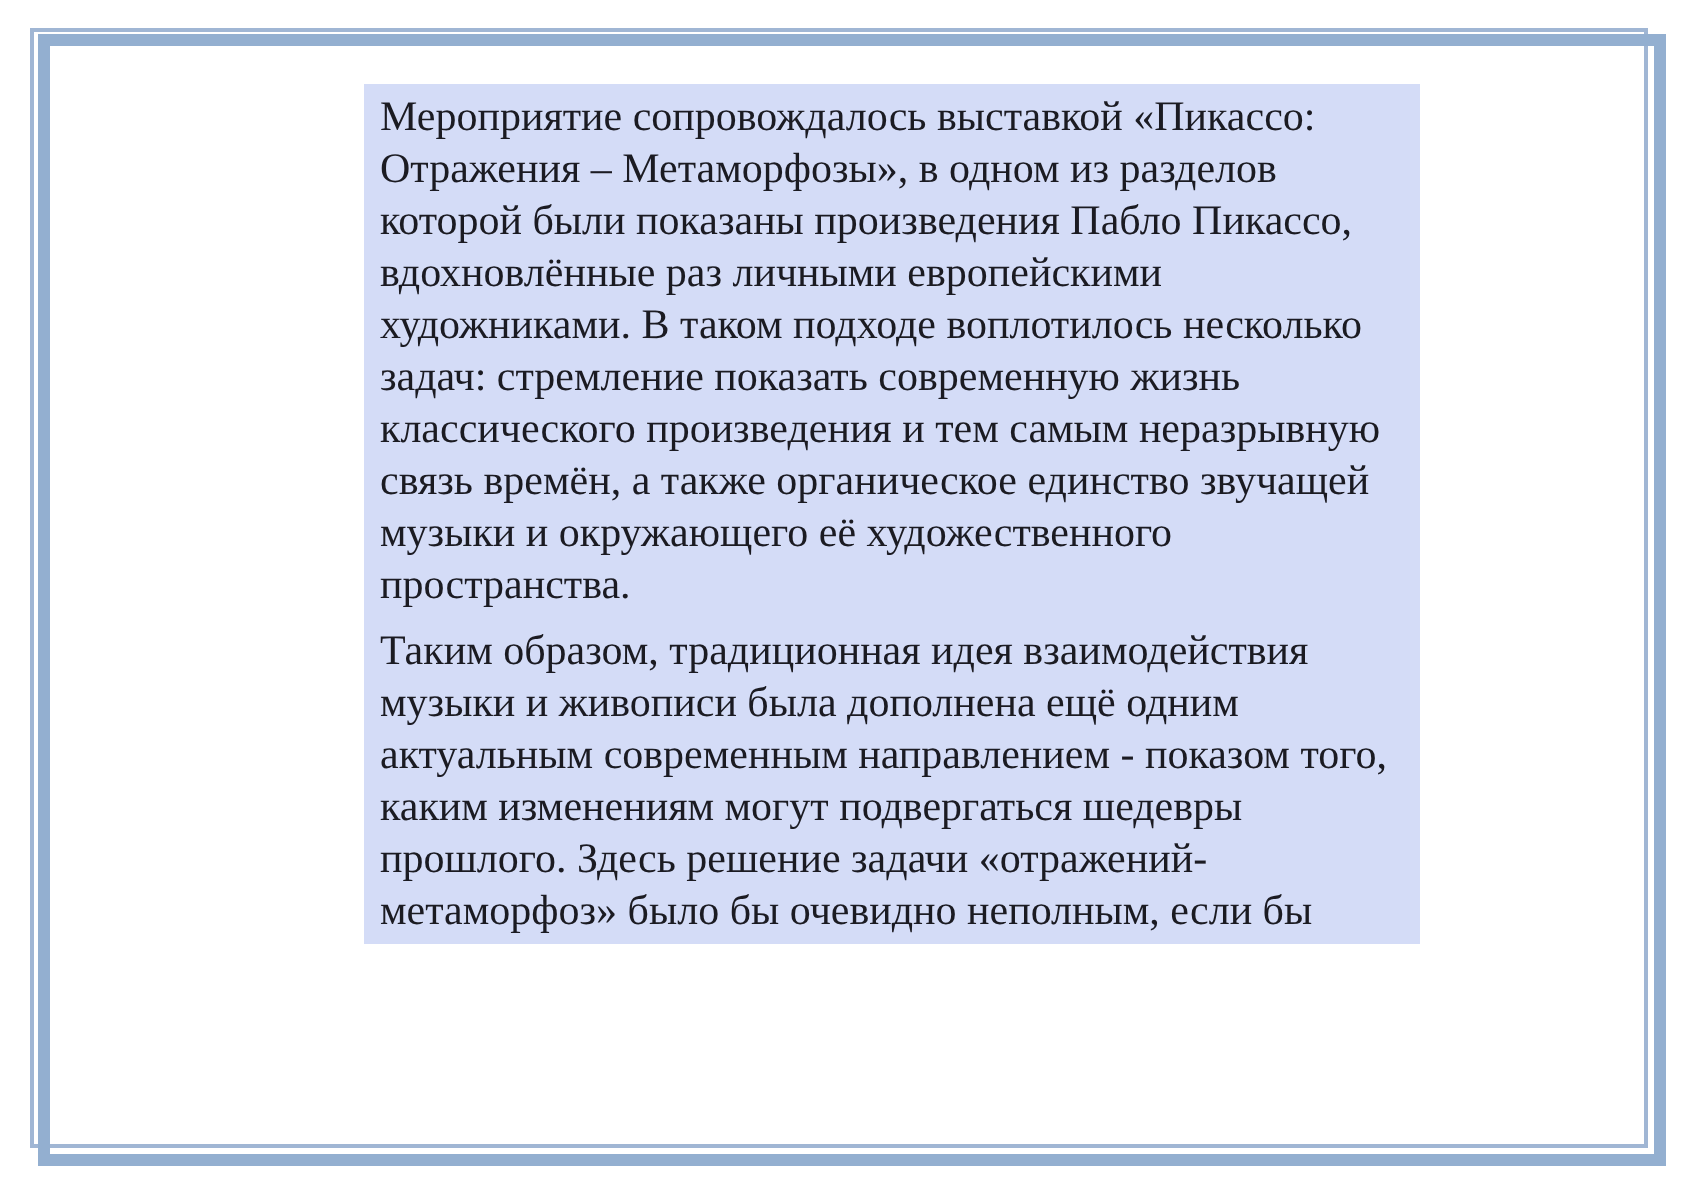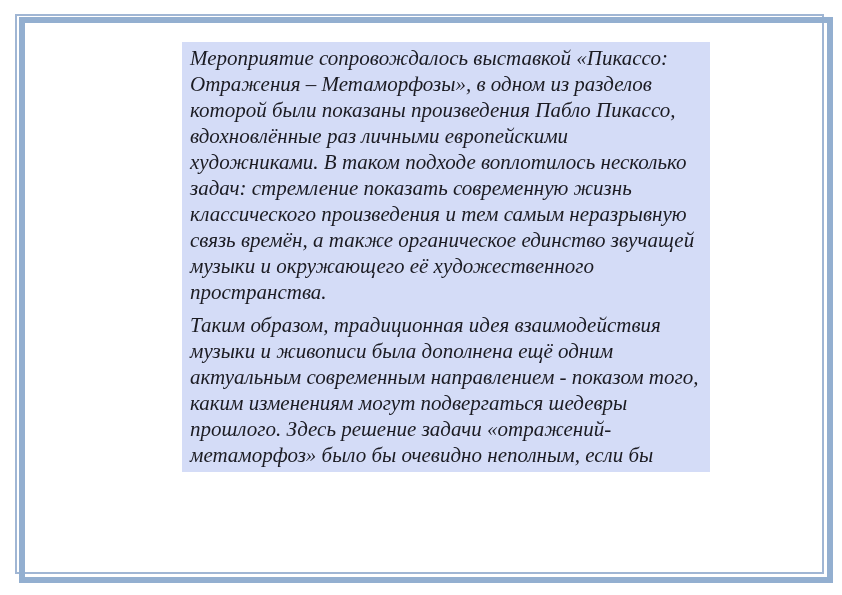--- a/index.html
+++ b/index.html
@@ -42,21 +42,20 @@
     box-sizing: border-box;
     background: #d4dcf7;
     padding: 3px 8px 4px 8px;
   }
   .textbox p {
     margin: 0 0 7px 0;
     font-size: 21px;
     line-height: 26px;
     color: #1b1b22;
     white-space: pre-line;
-    font-style: italic;
   }
   .textbox p:last-child {
     margin-bottom: 0;
   }
 </style>
 </head>
 <body>
 
 <div class="canvas">
   <div class="frame frame-thin"></div>

